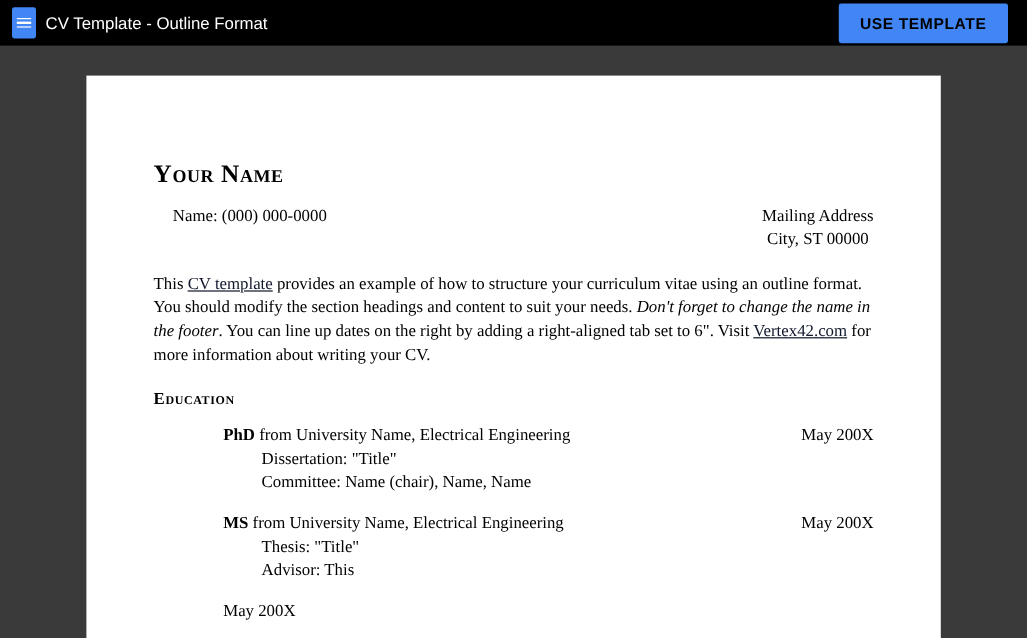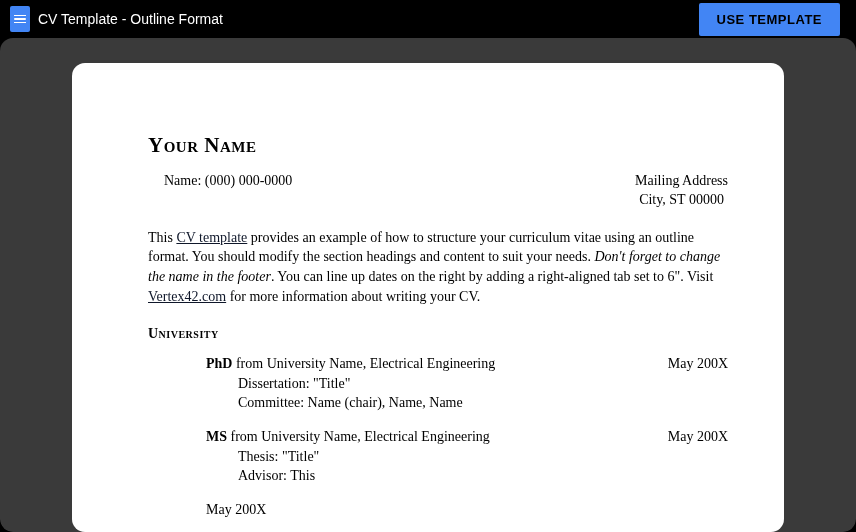--- a/index.html
+++ b/index.html
@@ -1,15 +1,15 @@
 <!DOCTYPE html>
 <html><head>
 <meta charset="utf-8">
 <style>
-  * { margin: 0; padding: 0; box-sizing: border-box; border-radius: 13px; }
+  * { margin: 0; padding: 0; box-sizing: border-box; }
   body {
     font-family: Arial, sans-serif;
     background: #000;
     width: 856px;
     height: 532px;
     overflow: hidden;
   }
   .header {
     background: #000;
     height: 38px;
@@ -64,21 +64,21 @@
   .viewport {
     background: #3a3a3a;
     padding: 25px 72px 0 72px;
     height: calc(532px - 38px);
     overflow: hidden;
   }
   .page {
     background: #fff;
     width: 100%;
     height: 100%;
-    padding: 70px 56px 0 76px;
+    padding: 70px 56px 0 56px;
     font-family: Georgia, 'Times New Roman', serif;
     color: #000;
   }
   .name {
     font-size: 21px;
     font-weight: bold;
     margin-bottom: 14px;
     font-variant: small-caps;
     letter-spacing: 0.5px;
   }
@@ -143,21 +143,21 @@
       <div class="contact-right">
         <div>Mailing Address</div>
         <div>City, ST 00000</div>
       </div>
     </div>
 
     <div class="intro">
       <span>This </span><a href="#">CV template</a><span> provides an example of how to structure your curriculum vitae using an outline format. You should modify the section headings and content to suit your needs. </span><em>Don't forget to change the name in the footer</em><span>. You can line up dates on the right by adding a right-aligned tab set to 6". Visit </span><a href="#">Vertex42.com</a><span> for more information about writing your CV.</span>
     </div>
 
-    <div class="section-heading">University</div>
+    <div class="section-heading">Education</div>
 
     <div class="edu-entry">
       <div class="edu-top">
         <div class="edu-degree"><b>PhD</b><span> from University Name, Electrical Engineering</span></div>
         <div>May 200X</div>
       </div>
       <div class="edu-sub"><span>Dissertation: </span><span>"Title"</span></div>
       <div class="edu-sub"><span>Committee: </span><span>Name (chair), Name, Name</span></div>
     </div>
 

